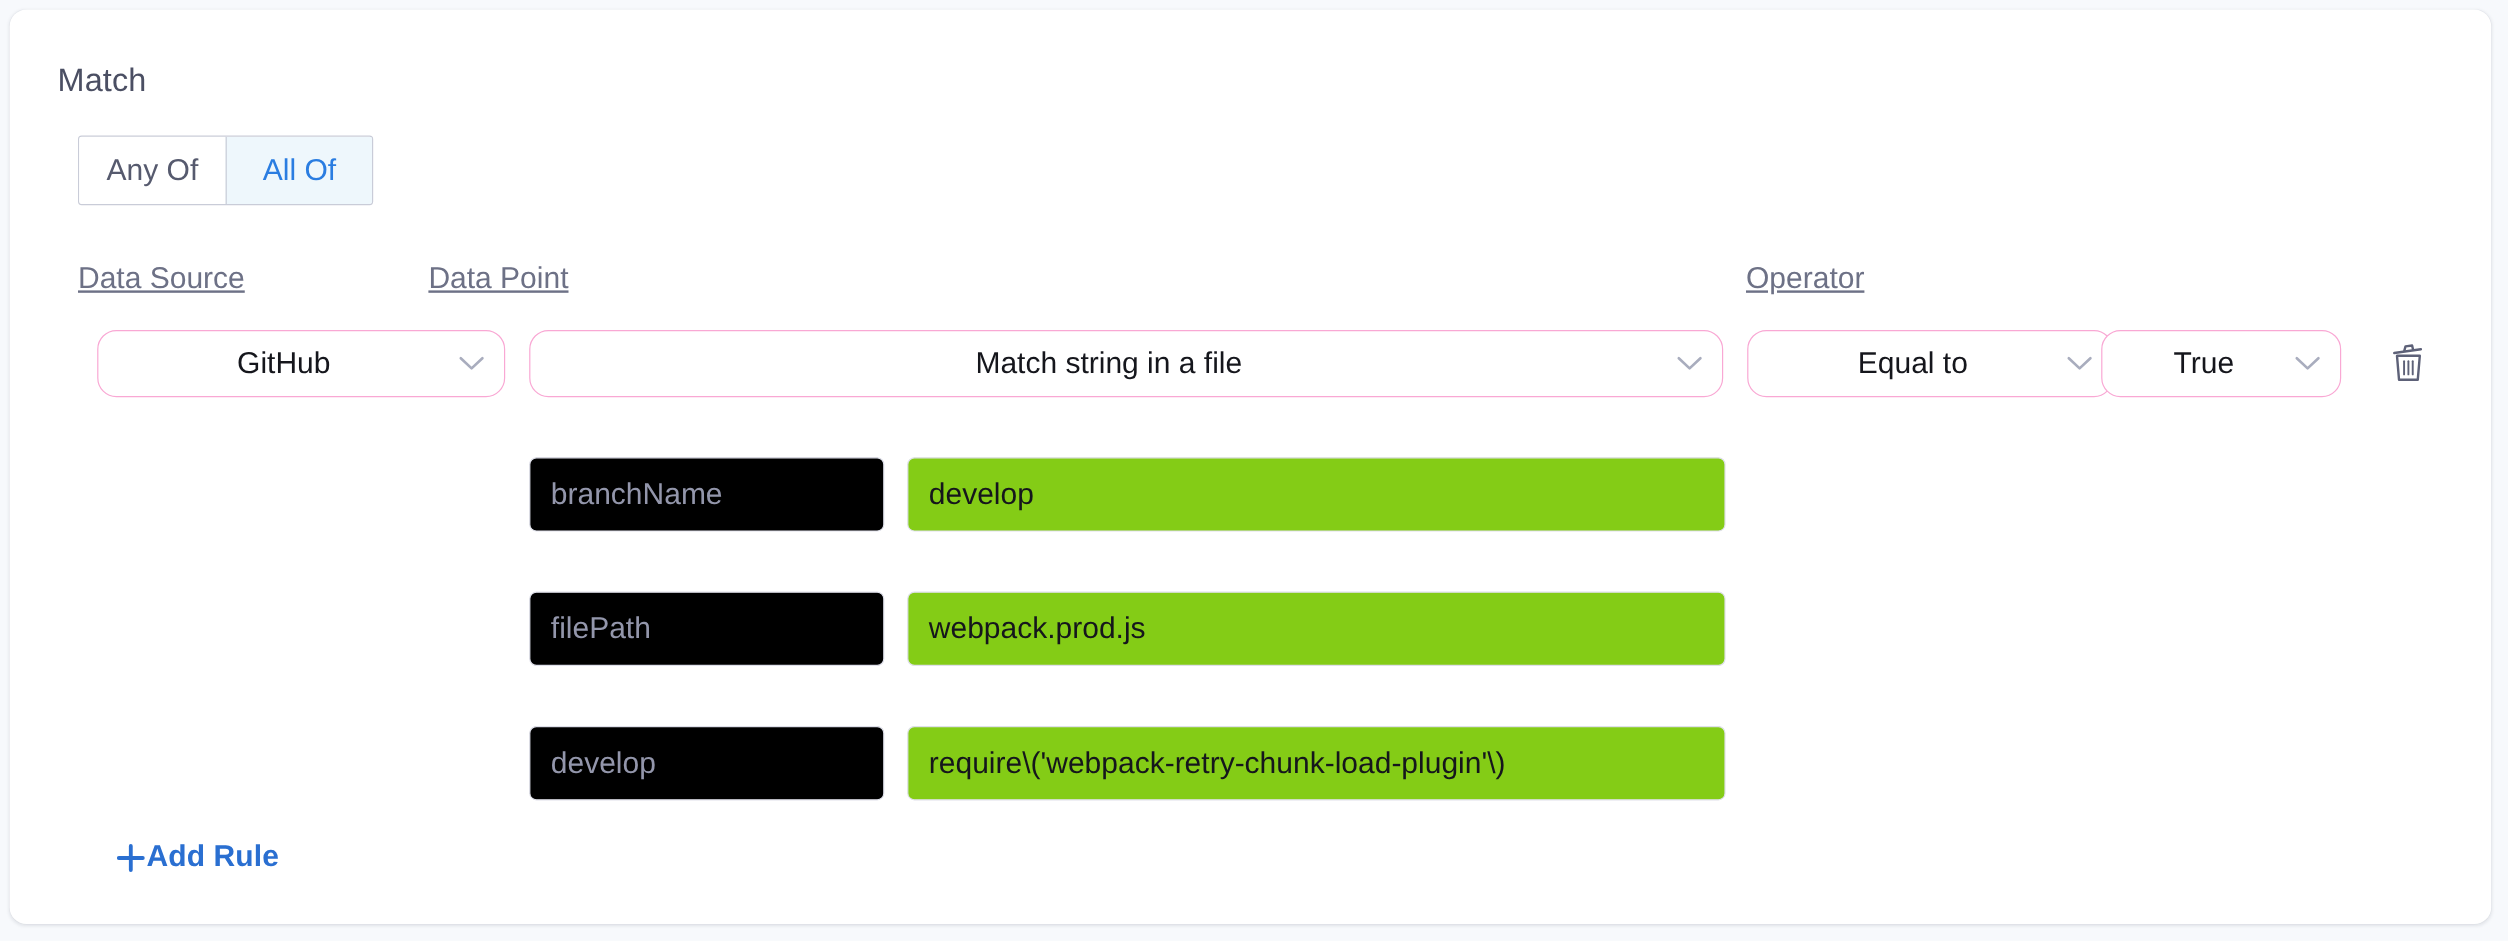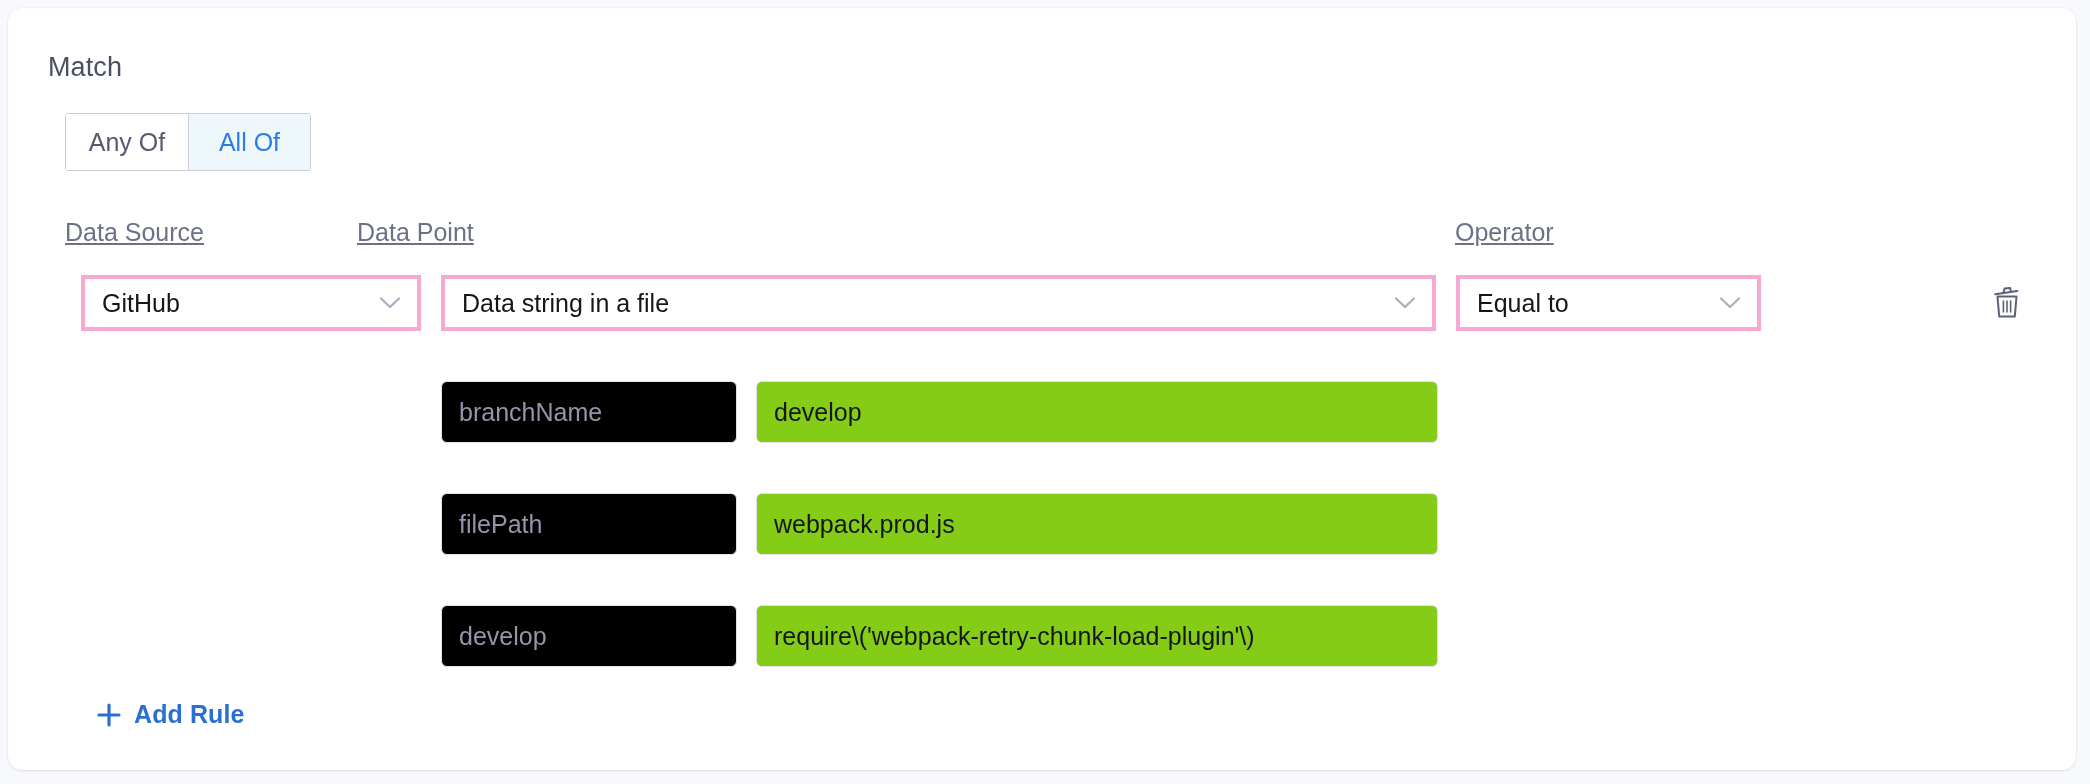--- a/index.html
+++ b/index.html
@@ -84,25 +84,26 @@
   .lbl-data-point  { left: 349px; top: 210px; }
   .lbl-operator    { left: 1447px;top: 210px; }
 
   
   .select {
     position: absolute;
     top: 267px;
     height: 56px;
     box-sizing: border-box;
     background: #ffffff;
-    border: 4px solid #f9a8d4;
-    border-radius: 0;
+    border: 1px solid #f9a8d4;
+    border-radius: 16px;
     display: flex;
     align-items: center;
     cursor: pointer;
+    text-align: center;
   }
   .select .value {
     font-size: 25px;
     color: #15161c;
     padding-left: 17px;
     white-space: nowrap;
     overflow: hidden;
     text-overflow: ellipsis;
     flex: 1;
   }
@@ -184,21 +185,21 @@
   .row-1 { top: 485px; }
   .row-2 { top: 597px; }
 
   
   .add-rule {
     position: absolute;
     left: 88px;
     top: 692px;
     display: flex;
     align-items: center;
-    gap: 12px;
+    gap: 0;
     background: transparent;
     border: 0;
     padding: 0;
     cursor: pointer;
     font-family: inherit;
   }
   .add-rule .plus {
     display: flex;
     align-items: center;
     justify-content: center;
@@ -229,37 +230,45 @@
   <div class="select sel-data-source">
     <span class="value">GitHub</span>
     <span class="chev">
       <svg width="22" height="14" viewBox="0 0 22 14" fill="none" xmlns="http://www.w3.org/2000/svg">
         <path d="M2 2.5 L11 11 L20 2.5" stroke="#a9adbe" stroke-width="2.2" stroke-linecap="round" stroke-linejoin="round"></path>
       </svg>
     </span>
   </div>
 
   <div class="select sel-data-point">
-    <span class="value">Data string in a file</span>
+    <span class="value">Match string in a file</span>
     <span class="chev">
       <svg width="22" height="14" viewBox="0 0 22 14" fill="none" xmlns="http://www.w3.org/2000/svg">
         <path d="M2 2.5 L11 11 L20 2.5" stroke="#a9adbe" stroke-width="2.2" stroke-linecap="round" stroke-linejoin="round"></path>
       </svg>
     </span>
   </div>
 
   <div class="select sel-operator">
     <span class="value">Equal to</span>
     <span class="chev">
       <svg width="22" height="14" viewBox="0 0 22 14" fill="none" xmlns="http://www.w3.org/2000/svg">
         <path d="M2 2.5 L11 11 L20 2.5" stroke="#a9adbe" stroke-width="2.2" stroke-linecap="round" stroke-linejoin="round"></path>
       </svg>
     </span>
   </div>
 
+  <div class="select sel-boolean">
+    <span class="value">True</span>
+    <span class="chev">
+      <svg width="22" height="14" viewBox="0 0 22 14" fill="none" xmlns="http://www.w3.org/2000/svg">
+        <path d="M2 2.5 L11 11 L20 2.5" stroke="#a9adbe" stroke-width="2.2" stroke-linecap="round" stroke-linejoin="round"></path>
+      </svg>
+    </span>
+  </div>
 
   <button class="delete-btn">
     <span>
       <svg width="32" height="34" viewBox="0 0 32 34" fill="none" xmlns="http://www.w3.org/2000/svg">
         <path d="M6.5 10.5 H25.5 L23.8 30.5 H8.2 Z" stroke="#5d6178" stroke-width="2" stroke-linejoin="round"></path>
         <path d="M4.2 8.2 L26.4 5.0" stroke="#5d6178" stroke-width="2" stroke-linecap="round"></path>
         <path d="M12.6 6.2 L13.6 2.6 L19.1 1.9 L19.8 5.0" stroke="#5d6178" stroke-width="2" stroke-linejoin="round" stroke-linecap="round"></path>
         <path d="M12.4 15 V26" stroke="#5d6178" stroke-width="1.6" stroke-linecap="round"></path>
         <path d="M16 15 V26" stroke="#5d6178" stroke-width="1.6" stroke-linecap="round"></path>
         <path d="M19.6 15 V26" stroke="#5d6178" stroke-width="1.6" stroke-linecap="round"></path>

